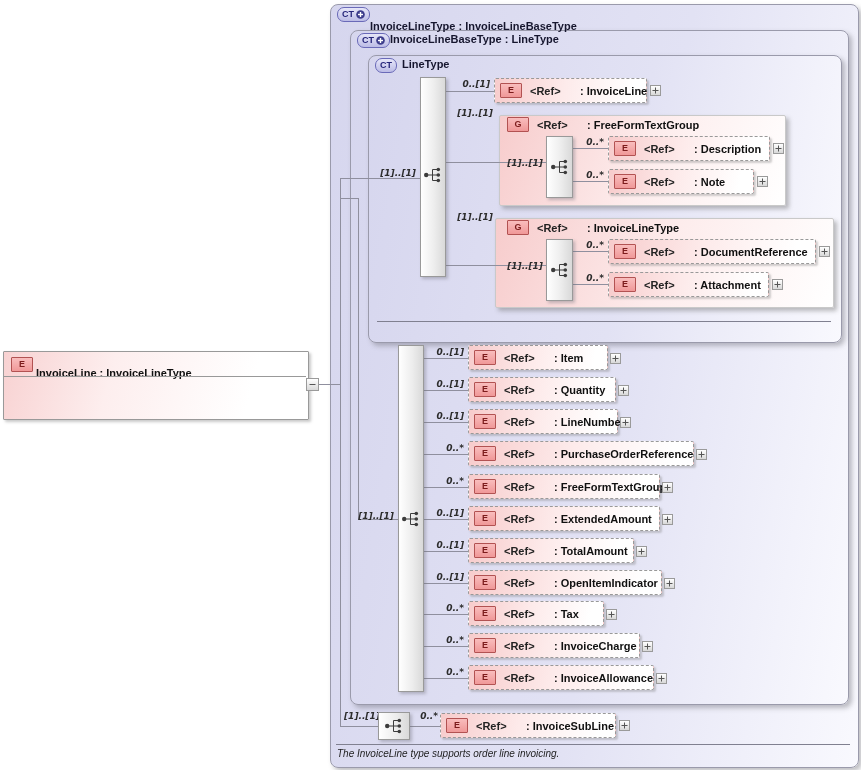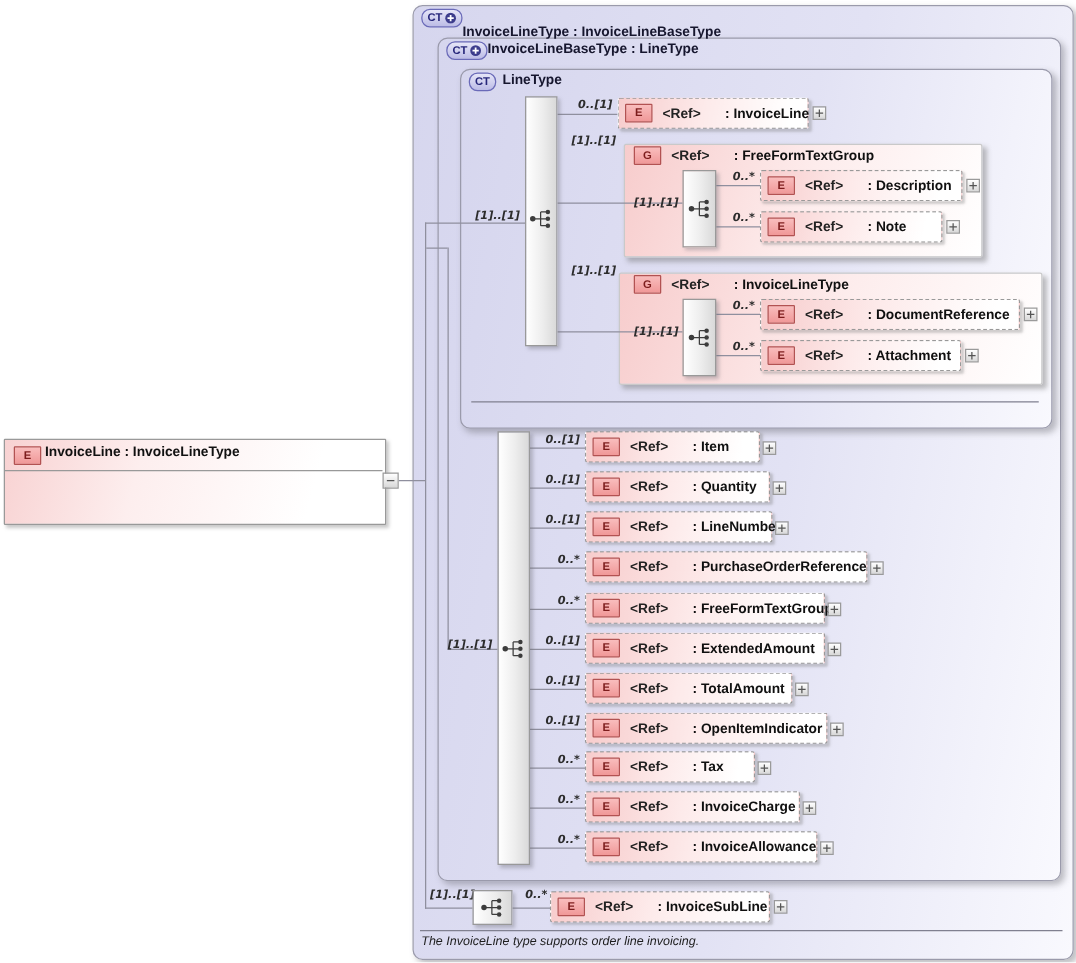--- a/index.html
+++ b/index.html
@@ -52,21 +52,21 @@
 
   <div class="ctbox" style="left:330px;top:4px;width:527px;height:762px;"></div>
   <div class="ctbox" style="left:350px;top:30px;width:497px;height:673px;"></div>
   <div class="ctbox" style="left:368px;top:55px;width:472px;height:286px;"></div>
 
   <div class="groupbox" style="left:499px;top:115px;width:285px;height:89px;"></div>
   <div class="groupbox" style="left:495px;top:218px;width:337px;height:88px;"></div>
 
   <div class="leftbox" style="left:3px;top:351px;width:304px;height:67px;"></div>
   <span class="badge" style="position:absolute;left:11px;top:357px;">E</span>
-  <div class="hdr-title" style="left:36px;top:356px;color:#111;">InvoiceLine : InvoiceLineType</div>
+  <div class="hdr-title" style="left:36px;top:367px;color:#111;">InvoiceLine : InvoiceLineType</div>
   <div class="divider" style="left:4px;top:376px;width:302px;background:#999;"></div>
 
   <div class="hline" style="left:319px;top:384px;width:21px;"></div>
   <div class="vline" style="left:340px;top:178px;height:549px;"></div>
   <div class="hline" style="left:340px;top:178px;width:80px;"></div>
   <div class="hline" style="left:341px;top:198px;width:17px;"></div>
   <div class="vline" style="left:358px;top:198px;height:321px;"></div>
   <div class="hline" style="left:358px;top:519px;width:40px;"></div>
   <div class="hline" style="left:340px;top:726px;width:38px;"></div>
   <div class="hline" style="left:410px;top:726px;width:30px;"></div>

